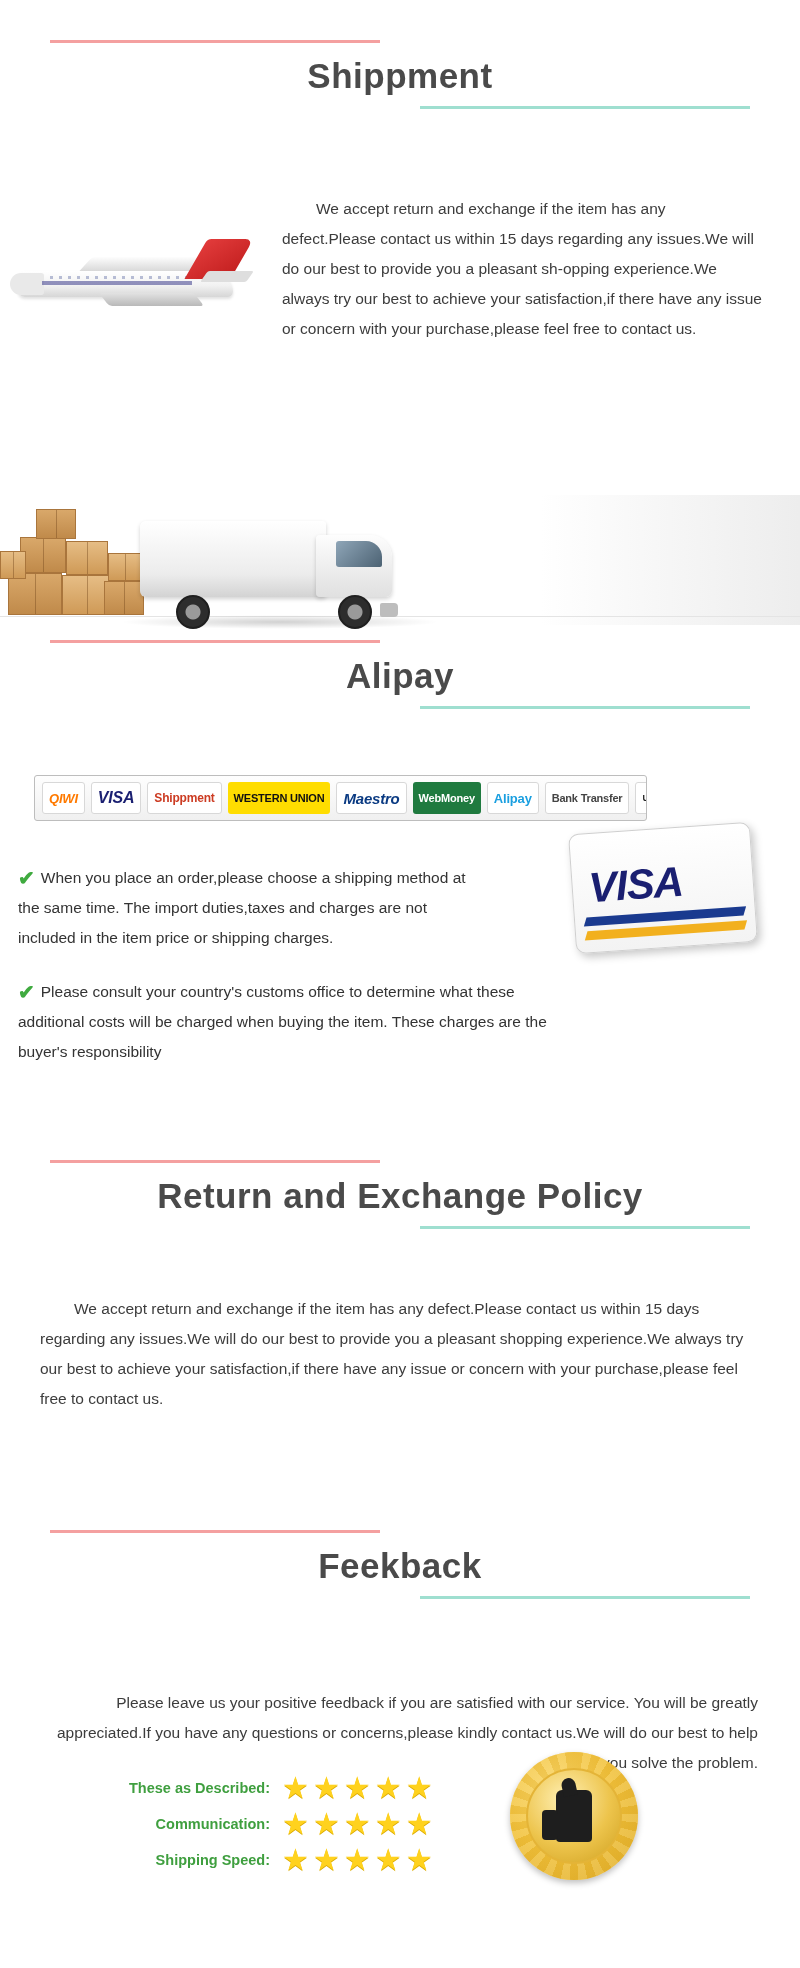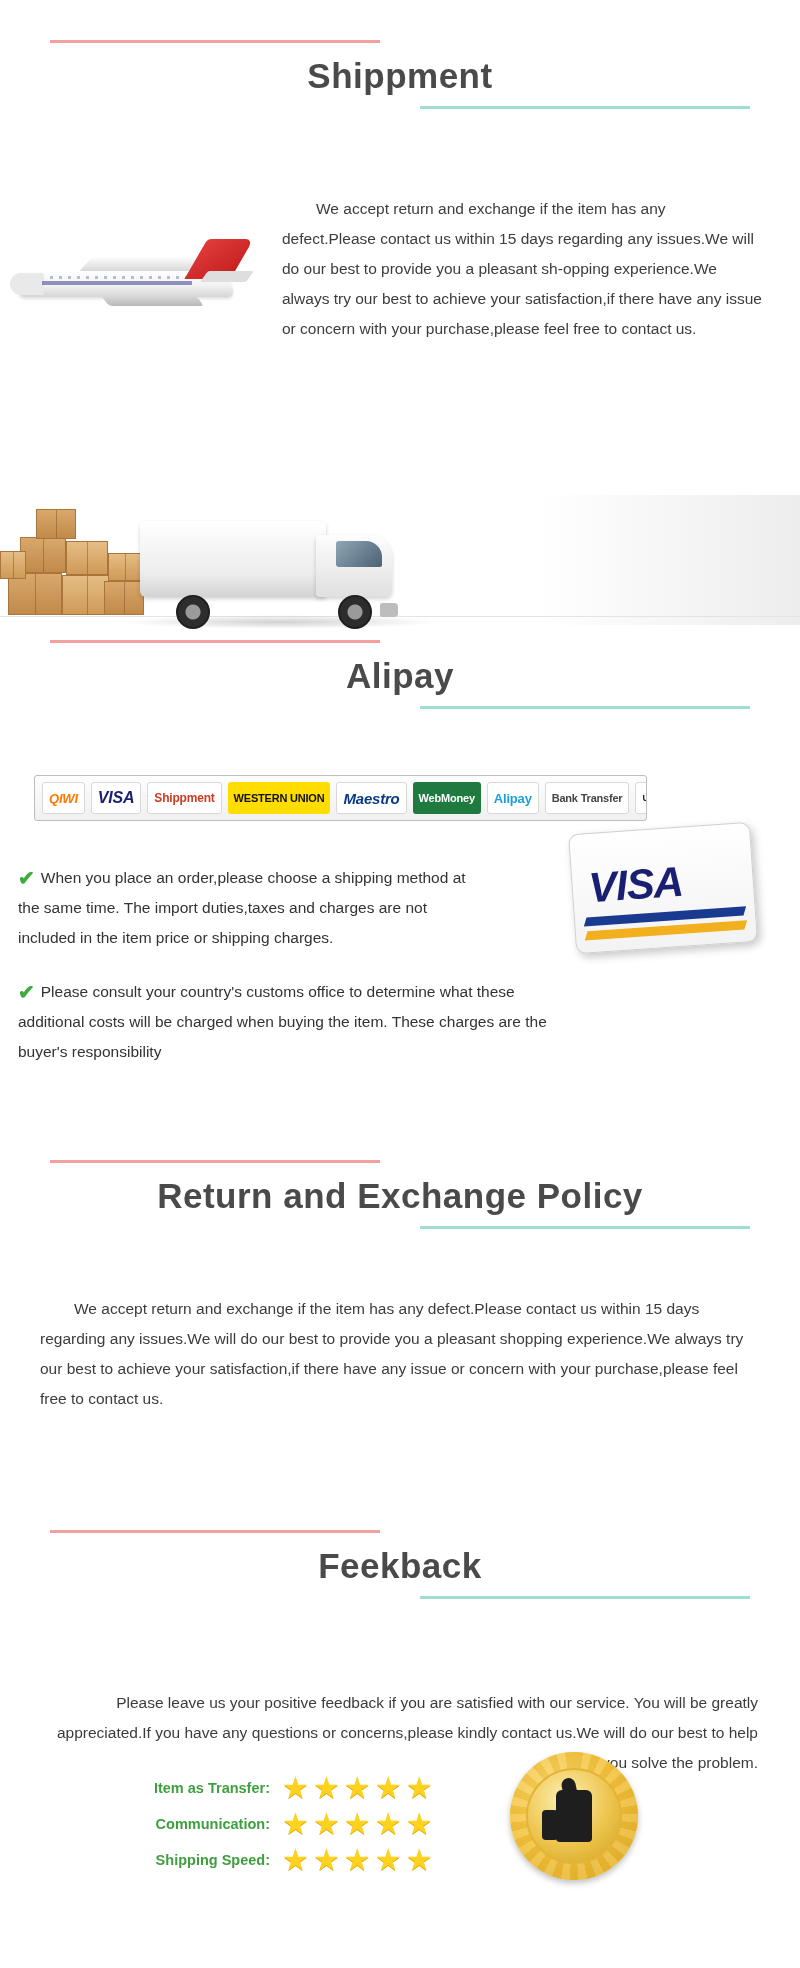--- a/index.html
+++ b/index.html
@@ -601,21 +601,21 @@
       <span class="section-title">Feekback</span>
       <div class="bar-bottom"></div>
     </div>
 
     <div id="feedback-body">
       <p class="para indent">Please leave us your positive feedback if you are satisfied with our service. You will be greatly appreciated.If you have any questions or concerns,please kindly contact us.We will do our best to help you solve the problem.</p>
     </div>
 
     <div class="ratings">
       <div class="rating-row">
-        <div class="rating-label">Item as Transfer:</div>
+        <div class="rating-label">These as Described:</div>
         <div class="stars">
           <span class="star">★</span>
           <span class="star">★</span>
           <span class="star">★</span>
           <span class="star">★</span>
           <span class="star">★</span>
         </div>
       </div>
       <div class="rating-row">
         <div class="rating-label">Communication:</div>

